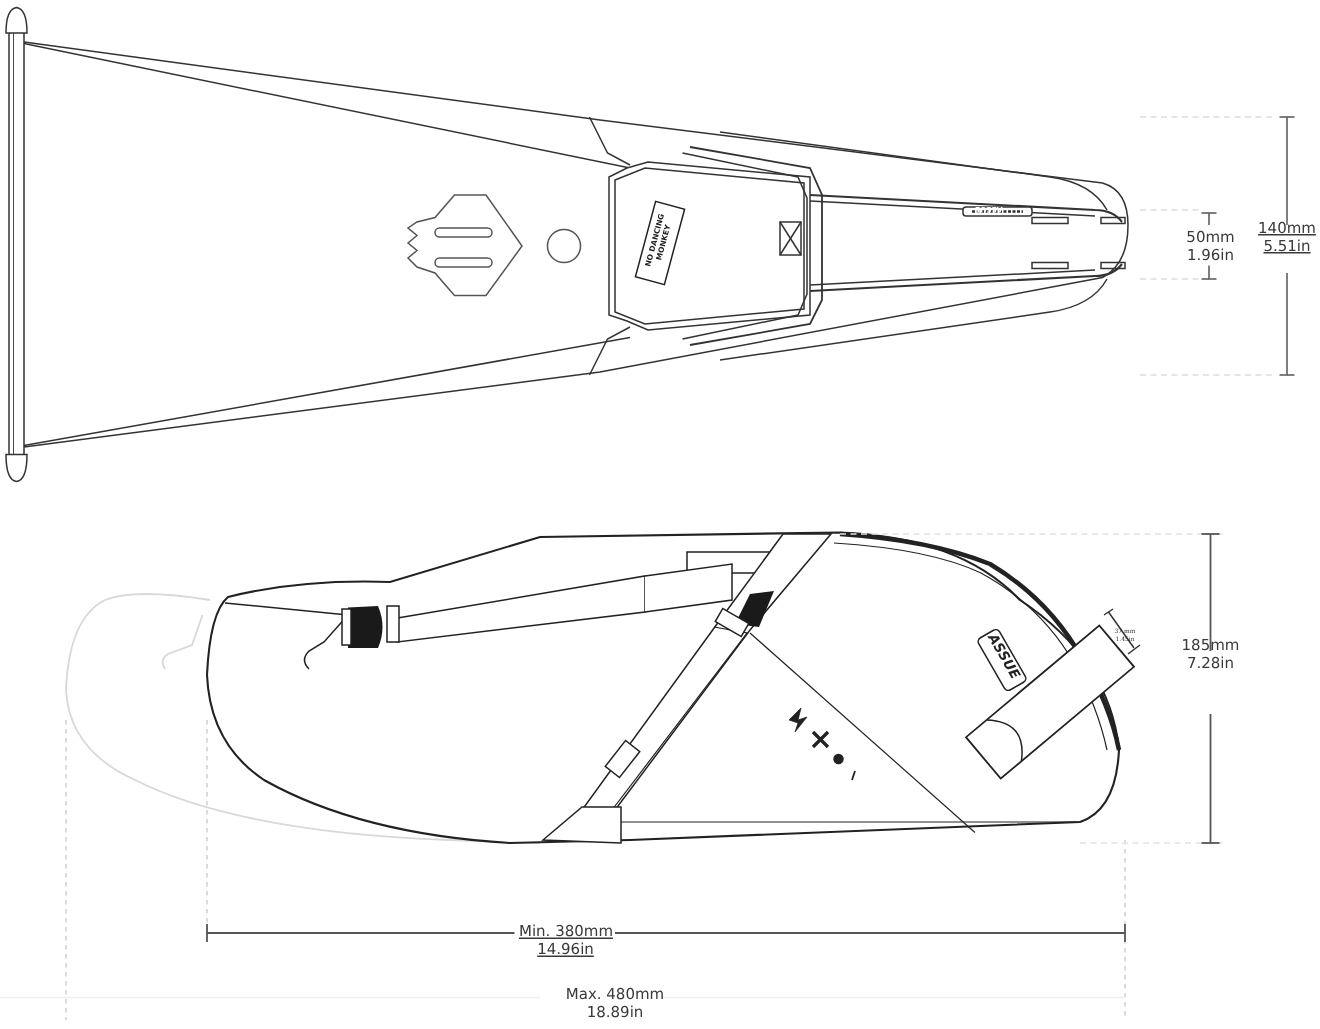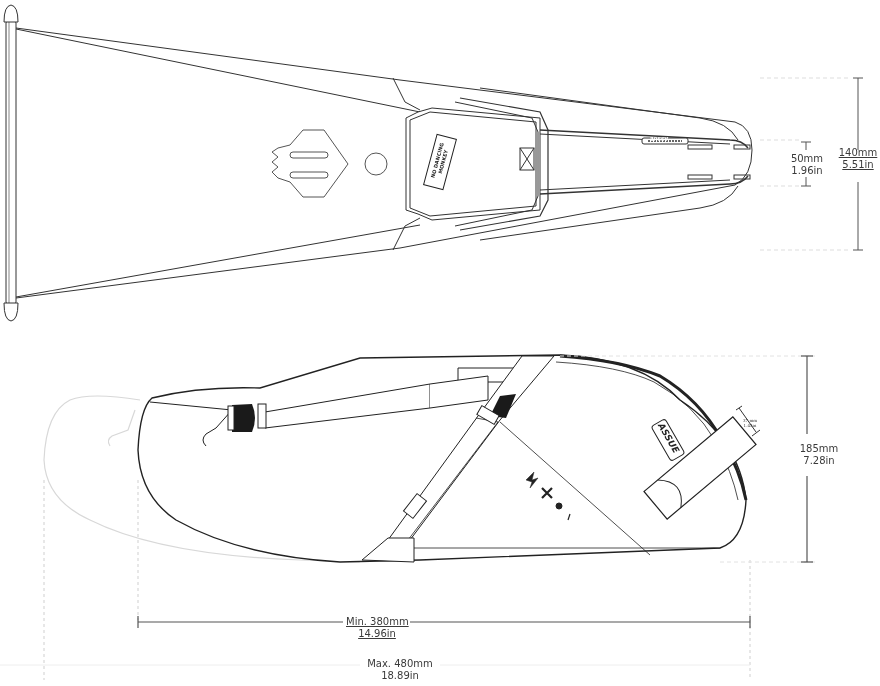--- a/index.html
+++ b/index.html
@@ -156,28 +156,28 @@
 <div style="position:absolute;left:652px;top:433px;font-size:9px;font-weight:bold;font-style:italic;color:#222;transform:rotate(60deg);">ASSUE</div>
 
 <div class="dim-label" style="left:786px;top:153px;width:42px;">
   <div>50mm</div>
   <div>1.96in</div>
 </div>
 <div class="dim-label" style="left:836px;top:147px;width:44px;text-decoration:underline;">
   <div>140mm</div>
   <div>5.51in</div>
 </div>
-<div class="dim-label" style="left:784px;top:443px;width:46px;margin-left:12px;">
+<div class="dim-label" style="left:784px;top:425px;width:46px;">
   <div>185mm</div>
   <div>7.28in</div>
 </div>
 <div class="dim-small" style="left:740px;top:418px;width:20px;">
   <div>37 mm</div>
   <div>1.45in</div>
 </div>
 <div class="dim-label" style="left:346px;top:616px;width:62px;text-decoration:underline;">
   <div>Min. 380mm</div>
   <div>14.96in</div>
 </div>
-<div class="dim-label" style="left:362px;top:658px;width:76px;">
+<div class="dim-label" style="left:372px;top:658px;width:76px;">
   <div>Max. 480mm</div>
   <div>18.89in</div>
 </div>
 
 </body></html>

